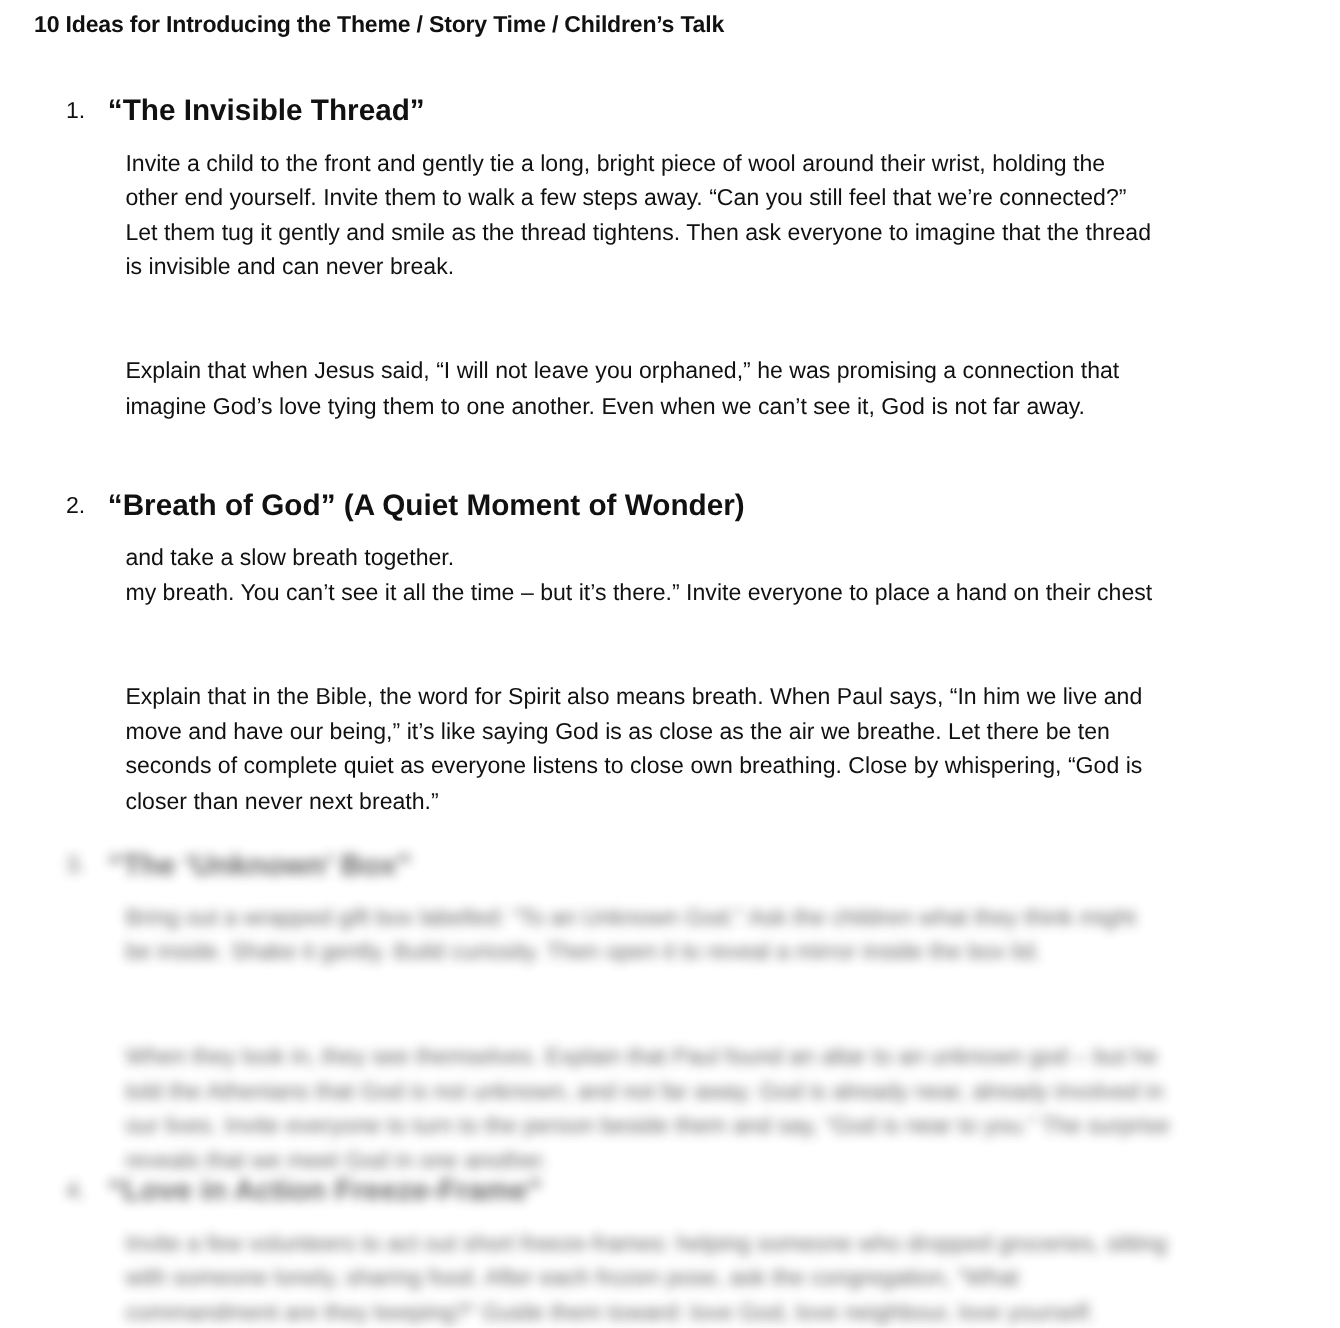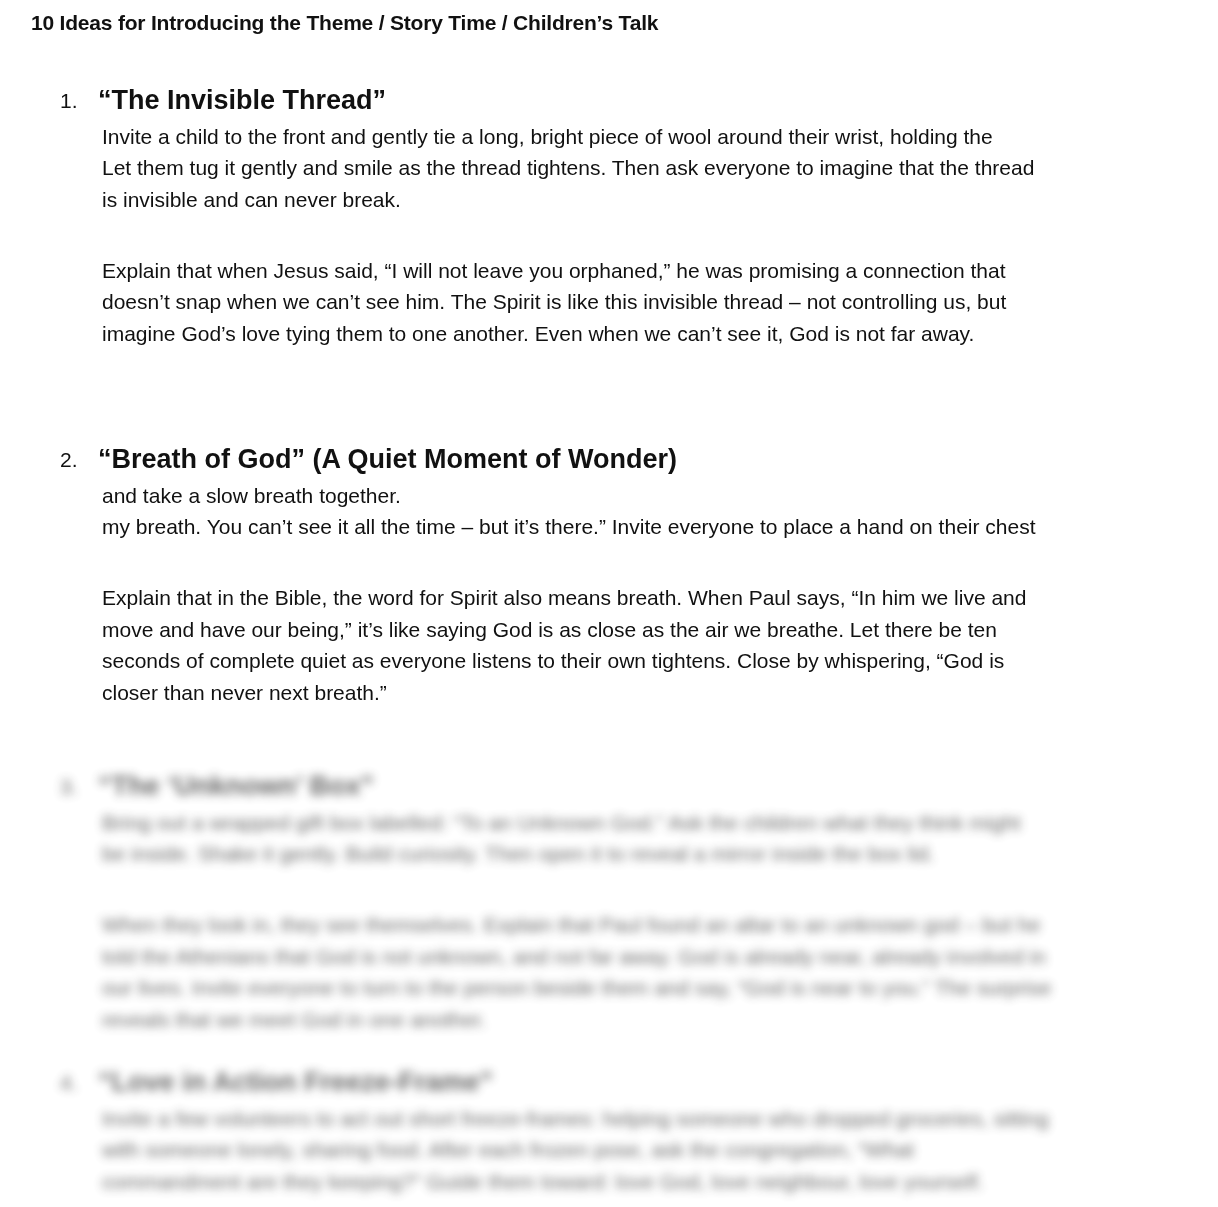--- a/index.html
+++ b/index.html
@@ -13,61 +13,61 @@
       font-weight: bold; font-size: 21px; letter-spacing: -0.2px;
       white-space: nowrap;
     }
     .item { position: absolute; left: 0; width: 1218px; }
     .num {
       position: absolute; left: 60px; top: 0;
       font-size: 21px; line-height: 31.5px;
     }
     .content { position: absolute; left: 98px; width: 1090px; }
     .heading { font-weight: bold; font-size: 27px; line-height: 31.5px; white-space: nowrap; }
-    .para { font-size: 21px; line-height: 31.5px; margin: 4px; }
+    .para { font-size: 21px; line-height: 31.5px; margin: 16px; }
     .line { display: block; white-space: nowrap; }
     .gap { height: 31.5px; }
     .blurred { filter: blur(5px); color: #333; opacity: 0.75; }
   </style>
 </head>
 <body>
 
 <div class="title">10 Ideas for Introducing the Theme / Story Time / Children’s Talk</div>
 
 <div class="item" style="top:85px;">
   <div class="num">1.</div>
   <div class="content">
     <div class="heading">“The Invisible Thread”</div>
     <p class="para">
       <span class="line">Invite a child to the front and gently tie a long, bright piece of wool around their wrist, holding the</span>
+      <span class="line">other end yourself. Invite them to walk a few steps away. “Can you still feel that we’re connected?”</span>
       <span class="line">Let them tug it gently and smile as the thread tightens. Then ask everyone to imagine that the thread</span>
       <span class="line">is invisible and can never break.</span>
     </p>
     <div class="gap"></div>
     <p class="para">
       <span class="line">Explain that when Jesus said, “I will not leave you orphaned,” he was promising a connection that</span>
-      <span class="line">doesn’t snap when we can’t see him. The Spirit is like this invisible thread – not controlling us, but</span>
       <span class="line">imagine God’s love tying them to one another. Even when we can’t see it, God is not far away.</span>
     </p>
   </div>
 </div>
 
 <div class="item" style="top:444px;">
   <div class="num">2.</div>
   <div class="content">
     <div class="heading">“Breath of God” (A Quiet Moment of Wonder)</div>
     <p class="para">
       <span class="line">and take a slow breath together.</span>
       <span class="line">my breath. You can’t see it all the time – but it’s there.” Invite everyone to place a hand on their chest</span>
     </p>
     <div class="gap"></div>
     <p class="para">
       <span class="line">Explain that in the Bible, the word for Spirit also means breath. When Paul says, “In him we live and</span>
       <span class="line">move and have our being,” it’s like saying God is as close as the air we breathe. Let there be ten</span>
-      <span class="line">seconds of complete quiet as everyone listens to their own tightens. Close by whispering, “God is</span>
+      <span class="line">seconds of complete quiet as everyone listens to close own breathing. Close by whispering, “God is</span>
       <span class="line">closer than never next breath.”</span>
     </p>
   </div>
 </div>
 
 <div class="item blurred" style="top:771px;">
   <div class="num">3.</div>
   <div class="content">
     <div class="heading">“The ‘Unknown’ Box”</div>
     <p class="para">

